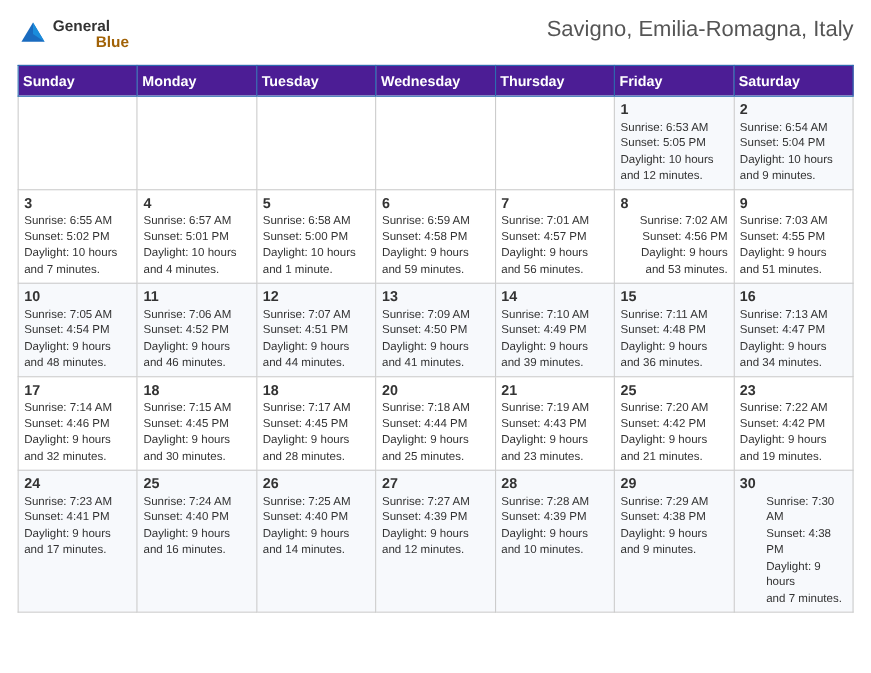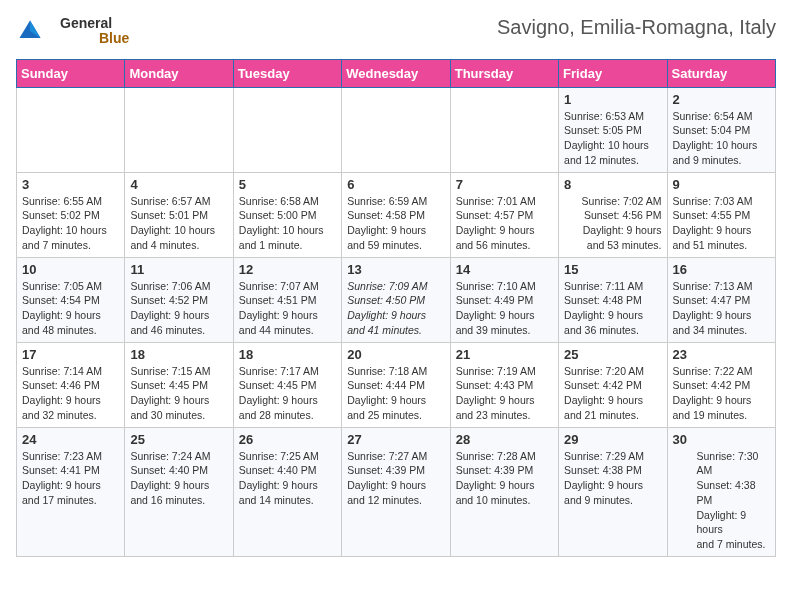--- a/index.html
+++ b/index.html
@@ -12,21 +12,21 @@
     }
     .header-area {
       display: flex;
       justify-content: space-between;
       align-items: flex-start;
       margin-bottom: 12px;
     }
     .logo {
       display: flex;
       align-items: center;
-      gap: 16px;
+      gap: 4px;
     }
     .logo-text {
       display: flex;
       flex-direction: column;
       line-height: 1.1;
     }
     .logo-general {
       font-size: 14px;
       font-weight: bold;
       color: #333;
@@ -52,21 +52,21 @@
     .location-title {
       font-size: 20px;
       color: #555;
     }
     table {
       width: 100%;
       border-collapse: collapse;
       table-layout: fixed;
     }
     thead tr th {
-      background-color: #ec4899;
+      background-color: #4c1d95;
       color: #fff;
       padding: 6px 4px;
       font-size: 13px;
       font-weight: bold;
       border: 1px solid #2b6cb0;
       text-align: left;
     }
     tbody tr td {
       border: 1px solid #ccc;
       vertical-align: top;
@@ -214,21 +214,21 @@
         </td>
         <td>
           <div class="day-number">12</div>
           <div class="day-info" style="white-space: pre-line;">Sunrise: 7:07 AM
 Sunset: 4:51 PM
 Daylight: 9 hours
 and 44 minutes.</div>
         </td>
         <td>
           <div class="day-number">13</div>
-          <div class="day-info" style="white-space: pre-line; font-style: italic;">Sunrise: 7:09 AM
+          <div class="day-info" style="white-space: pre-line;">Sunrise: 7:09 AM
 Sunset: 4:50 PM
 Daylight: 9 hours
 and 41 minutes.</div>
         </td>
         <td>
           <div class="day-number">14</div>
           <div class="day-info" style="white-space: pre-line;">Sunrise: 7:10 AM
 Sunset: 4:49 PM
 Daylight: 9 hours
 and 39 minutes.</div>

